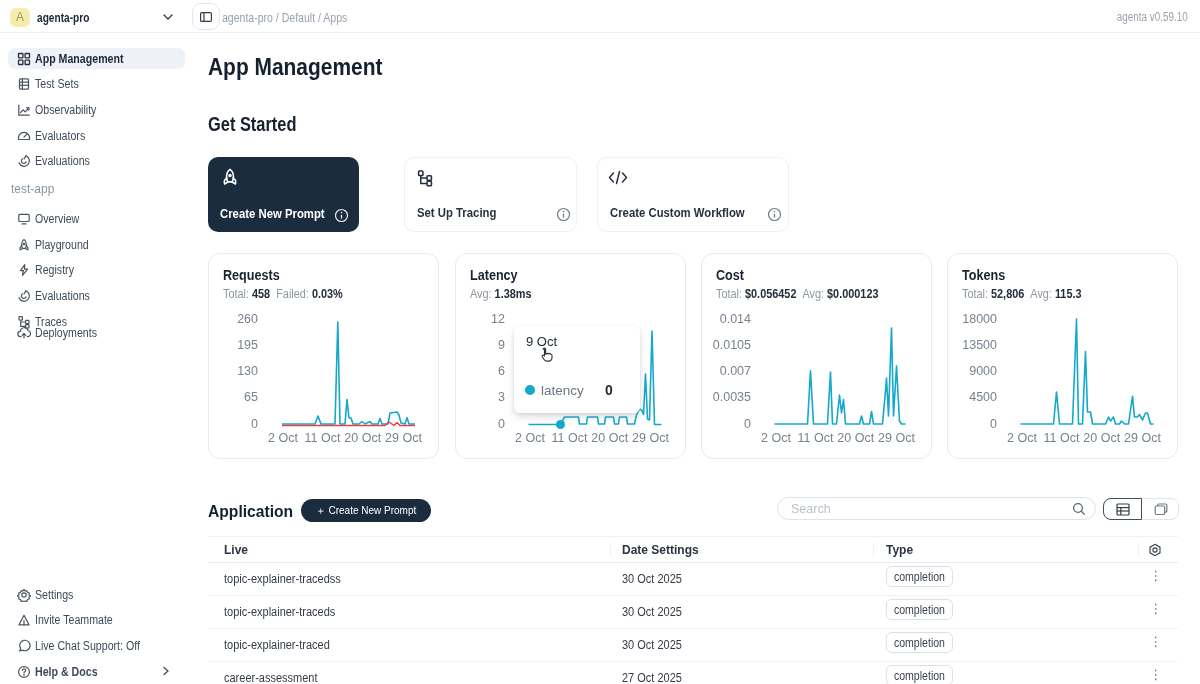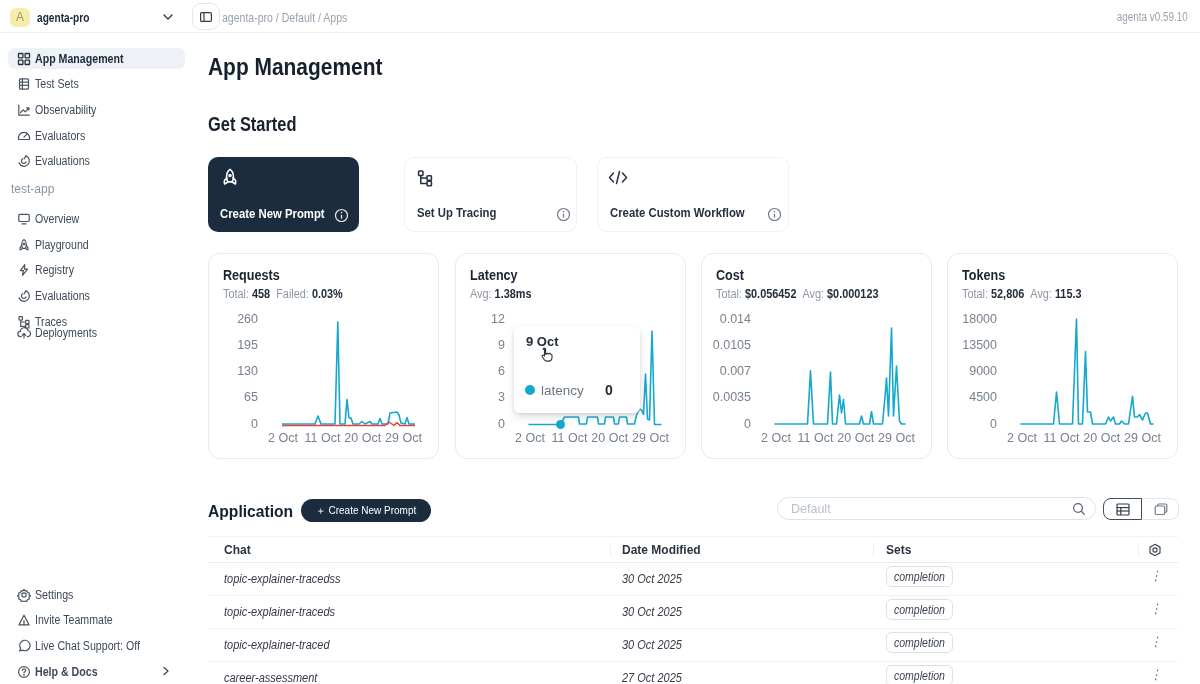--- a/index.html
+++ b/index.html
@@ -55,28 +55,28 @@
 #seg { position:absolute; left:1103px; top:498px; width:76px; height:22px;
   border:1px solid #e2e5ea; border-radius:8px; background:#fff; }
 #seg .c1 { position:absolute; left:-1px; top:-1px; width:39px; height:22px;
   border:1.5px solid #414e5c; border-radius:8px 0 0 8px; background:#fff; }
 #seg svg { position:absolute; top:4px; }
 
 #tbl { position:absolute; left:208px; top:536px; width:970px; }
 .thr { position:relative; height:27px; border-top:1px solid #f0f2f5; border-bottom:1px solid #e9ecf0; }
 .thr div { position:absolute; top:6px; font-size:12px; font-weight:bold; color:#2a3440; }
 .vsep { position:absolute; top:6px; width:1px; height:14px; background:#eef1f4; }
-.tr { position:relative; height:33px; border-bottom:1px solid #f0f2f4; font-size:12.5px; color:#333b46;font-style:italic; }
+.tr { position:relative; height:33px; border-bottom:1px solid #f0f2f4; font-size:12.5px; color:#333b46; }
 .tr div { position:absolute; top:9px; transform:scaleX(0.88); transform-origin:0 50%; }
 .badge { border:1px solid #d9dee4; border-radius:6px; padding:2.5px 8px; font-size:12px; color:#3c4450; background:#fff; }
 .dots { position:absolute; right:15px; top:6px; color:#55606c; font-size:13px; letter-spacing:0; line-height:7px; text-align:center; }
 
 #tip { position:absolute; left:514px; top:326px; width:126px; height:87px; background:#fff;
   border-radius:6px; box-shadow:0 4px 8px -1px rgba(115,125,140,0.30), 0 1px 3px rgba(115,125,140,0.12); }
-#tip .d1 { position:absolute; left:12px; top:8px; font-size:13px; font-weight:bold; color:#222c38; }
+#tip .d1 { position:absolute; left:12px; top:8px; font-size:13px; font-weight:normal; color:#222c38; }
 #tip .dot { position:absolute; left:11px; top:59px; width:10px; height:10px; border-radius:50%; background:#14a8cd; }
 #tip .nm { position:absolute; left:27px; top:57px; font-size:13.5px; color:#6b7580; }
 #tip .vl { position:absolute; left:91px; top:56px; font-size:14px; font-weight:bold; color:#222c38; }
 </style>
 </head>
 <body>
 
 <div id="topbar">
   <div id="avatar">A</div>
   <div id="orgname">agenta-pro</div>
@@ -375,21 +375,21 @@
   <div class="nm">latency</div>
   <div class="vl">0</div>
 </div>
 <svg style="position:absolute;left:538px;top:347px;" width="16" height="18" viewBox="0 0 16 18">
     <path d="M5.2 2.2c0-.7.5-1.2 1.2-1.2s1.2.5 1.2 1.2v4.9h.6c.1-.4.5-.7 1-.7.4 0 .8.2.9.6h.6c.1-.3.5-.6.9-.6.5 0 .9.3 1 .8h.4c.6 0 1 .5 1 1v2.3c0 2-1.6 3.6-3.6 3.6H9c-1.2 0-2.3-.6-2.9-1.6l-1.8-2.8c-.3-.5-.2-1.1.3-1.4.4-.3 1-.2 1.3.1l.6.6V2.2z" fill="#fff" stroke="#2b333d" stroke-width="1.1" stroke-linejoin="round"></path>
   </svg>
 
 <div id="apph">Application</div>
 <div id="newbtn">＋ Create New Prompt</div>
 <div id="search">
-    <span>Default</span>
+    <span>Search</span>
     <svg width="14" height="14" viewBox="0 0 14 14">
       <circle cx="6" cy="6" r="4.4" fill="none" stroke="#5b6672" stroke-width="1.3"></circle>
       <line x1="9.3" y1="9.3" x2="12.4" y2="12.4" stroke="#5b6672" stroke-width="1.3" stroke-linecap="round"></line>
     </svg>
   </div>
 <div id="seg">
   <div class="c1"></div>
   <svg style="left:12px;" width="14" height="13" viewBox="0 0 14 13">
       <g fill="none" stroke="#333d49" stroke-width="1.2">
         <rect x="1" y="1" width="12" height="11" rx="1"></rect>
@@ -401,23 +401,23 @@
   <svg style="left:50px;" width="14" height="13" viewBox="0 0 14 13">
       <g fill="none" stroke="#717b87" stroke-width="1.2">
         <rect x="1.2" y="3" width="9.5" height="8.5" rx="1.4"></rect>
         <path d="M3.6 3V2.2a1.2 1.2 0 0 1 1.2-1.2h6.8A1.2 1.2 0 0 1 12.8 2.2V8a1.2 1.2 0 0 1-1.2 1.2h-.7"></path>
       </g>
     </svg>
 </div>
 
 <div id="tbl">
   <div class="thr">
-    <div style="left:16px;">Chat</div>
-    <div style="left:414px;">Date Modified</div>
-    <div style="left:678px;">Sets</div>
+    <div style="left:16px;">Live</div>
+    <div style="left:414px;">Date Settings</div>
+    <div style="left:678px;">Type</div>
     <div class="vsep" style="left:402px;"></div>
     <div class="vsep" style="left:665px;"></div>
     <div class="vsep" style="left:930px;"></div>
     <svg style="position:absolute;right:16px;top:6px;" width="14" height="14" viewBox="0 0 14 14">
         <g fill="none" stroke="#333d49" stroke-width="1.1">
           <path d="M7 1.3l5 2.85v5.7L7 12.7 2 9.85v-5.7z"></path>
           <circle cx="7" cy="7" r="2.1"></circle>
         </g>
       </svg>
   </div>

